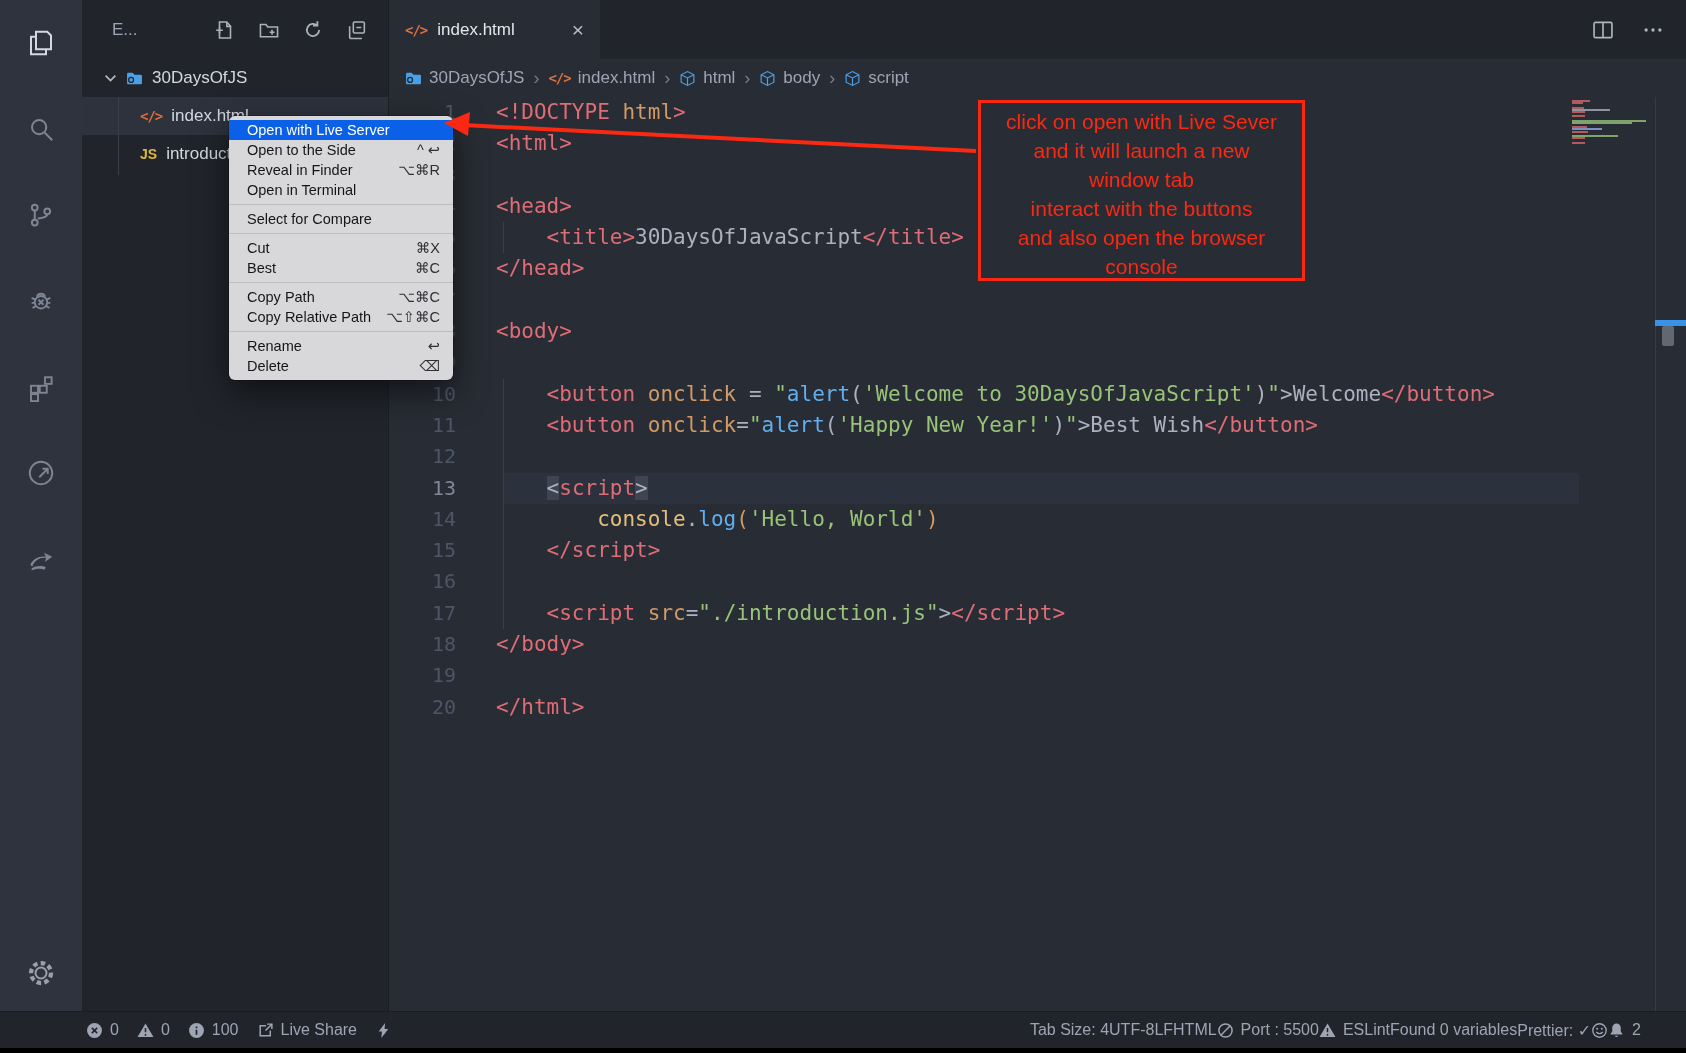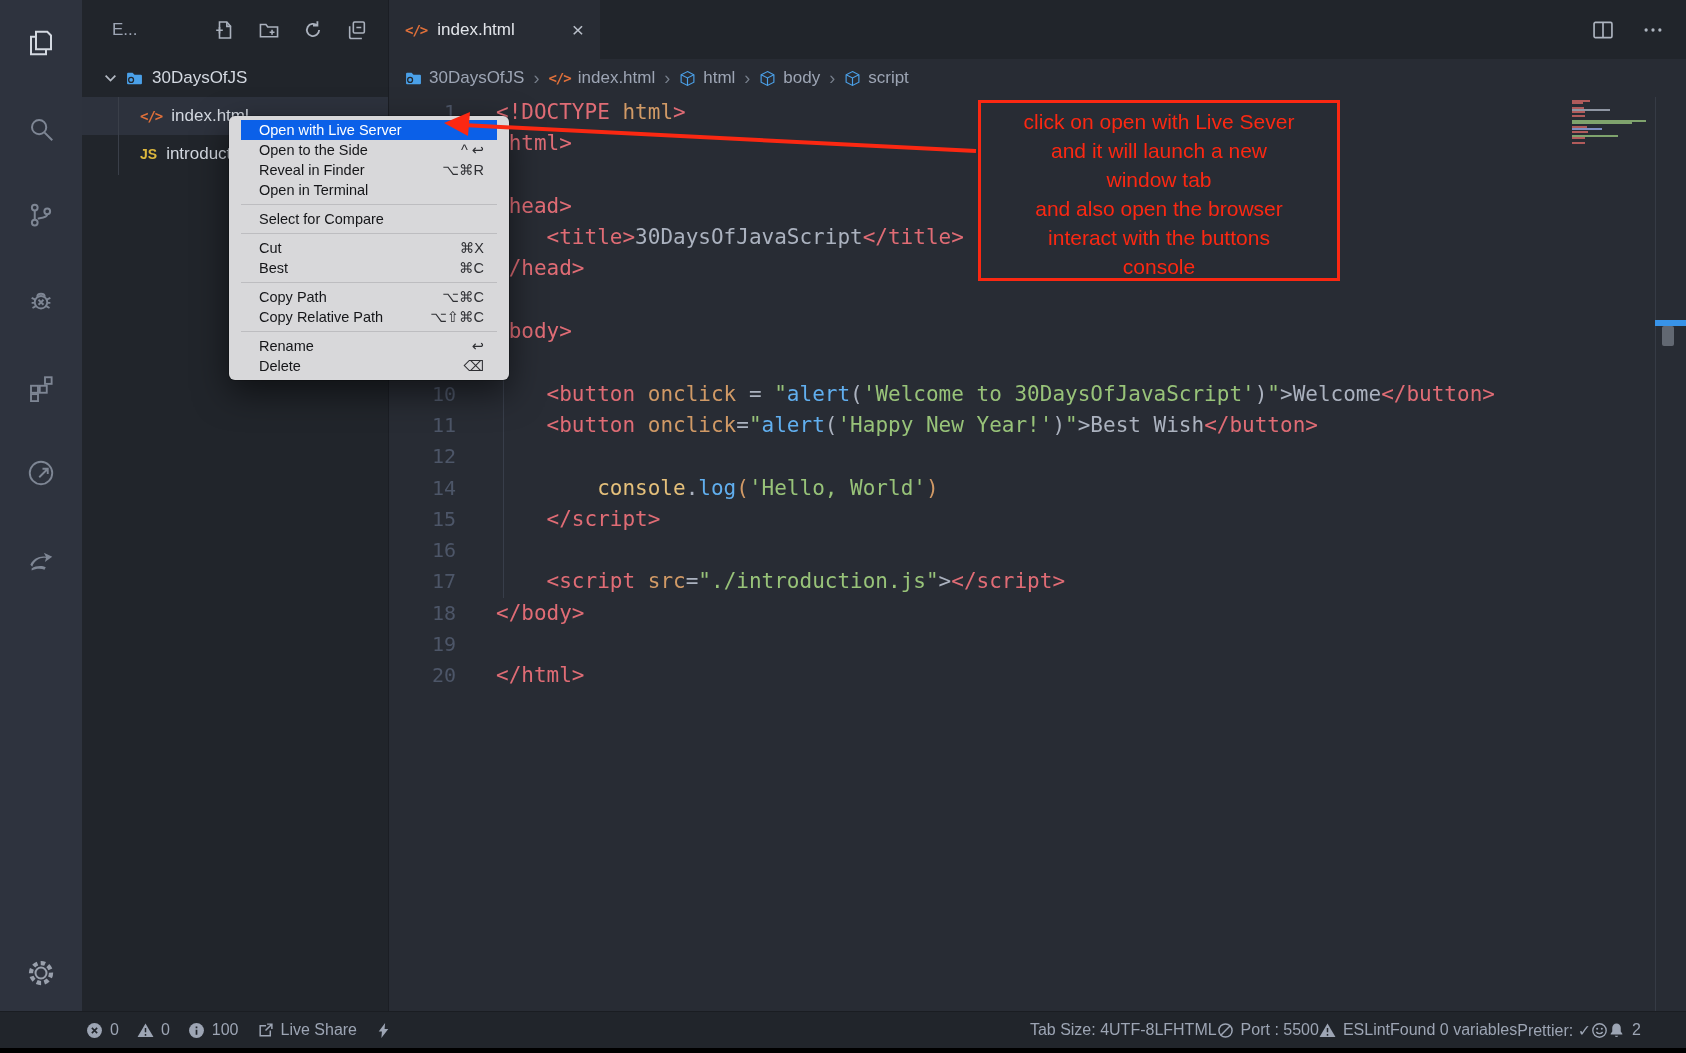--- a/index.html
+++ b/index.html
@@ -64,30 +64,30 @@
   
   .statusbar{position:absolute;left:0;right:0;bottom:5px;height:37px;background:#21252b;border-top:1px solid #1a1d22;
     display:flex;align-items:center;color:#9da5b4;font-size:16px;padding:0 45px 0 86px;box-sizing:border-box}
   .sb-group{display:flex;align-items:center}
   .sb-group.left{gap:18px}
   .sb-group.right{margin-left:auto;}
   .st-item{display:flex;align-items:center;gap:7px;white-space:nowrap}
   .st-ic{width:17px;height:17px}
   .bottom-strip{position:absolute;left:0;right:0;bottom:0;height:5px;background:#000}
   
-  .menu{position:absolute;left:229px;top:116px;width:256px;background:#d8d8da;border-radius:6px;
-    padding:4px 12px;box-shadow:0 12px 34px rgba(0,0,0,.55),0 0 0 1px rgba(0,0,0,.18);z-index:40;
+  .menu{position:absolute;left:229px;top:116px;width:224px;background:#d8d8da;border-radius:6px;
+    padding:4px 0;box-shadow:0 12px 34px rgba(0,0,0,.55),0 0 0 1px rgba(0,0,0,.18);z-index:40;
     font-size:14.5px;color:#151619}
   .m-item{height:20px;display:flex;align-items:center;padding:0 13px 0 18px}
   .m-label{flex:1}
   .m-key{color:#2e2f33}
   .m-item.hl{background:var(--mhl);color:#fff}
   .m-sep{height:1px;background:#bdbdc0;margin:4px 0}
   
-  .annotation{position:absolute;left:978px;top:100px;width:362px;height:181px;border:3px solid var(--red);
+  .annotation{position:absolute;left:978px;top:100px;width:327px;height:181px;border:3px solid var(--red);
     color:var(--red);box-sizing:border-box;text-align:center;font-size:21px;line-height:29px;padding-top:4px;z-index:30}
   .arrow-svg{position:absolute;left:0;top:0;z-index:50;pointer-events:none}
 </style>
 </head>
 <body style="--red: #fb2812; --mhl: #0b60e8;">
 
 <div class="activitybar">
   <span class="ab-icon active">
     <svg viewBox="0 0 24 24" fill="none" stroke="currentColor" stroke-width="1.6">
         <path d="M8 3h9l3 3v11H8z"></path>
@@ -314,20 +314,24 @@
         <span class="lc"><span class="t-p">    </span><span class="t-tag">&lt;button</span><span class="t-p"> </span><span class="t-attr">onclick</span><span class="t-p"> = </span><span class="t-str">"</span><span class="t-fn">alert</span><span class="t-p">(</span><span class="t-str">'Welcome to 30DaysOfJavaScript'</span><span class="t-p">)</span><span class="t-str">"</span><span class="t-p">&gt;Welcome</span><span class="t-tag">&lt;/button&gt;</span></span>
       </div>
       <div class="cl g">
         <span class="ln">11</span>
         <span class="lc"><span class="t-p">    </span><span class="t-tag">&lt;button</span><span class="t-p"> </span><span class="t-attr">onclick</span><span class="t-p">=</span><span class="t-str">"</span><span class="t-fn">alert</span><span class="t-p">(</span><span class="t-str">'Happy New Year!'</span><span class="t-p">)</span><span class="t-str">"</span><span class="t-p">&gt;Best Wish</span><span class="t-tag">&lt;/button&gt;</span></span>
       </div>
       <div class="cl g">
         <span class="ln">12</span>
         <span class="lc"></span>
       </div>
+      <div class="cl cur g">
+        <span class="ln">13</span>
+        <span class="lc"><span class="t-p">    </span><span class="t-hl">&lt;</span><span class="t-tag">script</span><span class="t-hl">&gt;</span></span>
+      </div>
       <div class="cl g">
         <span class="ln">14</span>
         <span class="lc"><span class="t-p">        </span><span class="t-obj">console</span><span class="t-p">.</span><span class="t-fn">log</span><span class="t-gold">(</span><span class="t-str">'Hello, World'</span><span class="t-gold">)</span></span>
       </div>
       <div class="cl g">
         <span class="ln">15</span>
         <span class="lc"><span class="t-p">    </span><span class="t-tag">&lt;/script&gt;</span></span>
       </div>
       <div class="cl g">
         <span class="ln">16</span>
@@ -556,21 +560,21 @@
     <div class="m-item">
       <span class="m-label">Delete</span>
       <span class="m-key">⌫</span>
     </div>
   </div>
 
 <div class="annotation" id="annotation">
     <div>click on open with Live Sever</div>
     <div>and it will launch a new</div>
     <div>window tab</div>
+    <div>interact with the buttons</div>
     <div>and also open the browser</div>
-    <div>interact with the buttons</div>
     <div>console</div>
   </div>
 
 <svg class="arrow-svg" width="1686" height="1053">
   <line x1="976" y1="151" x2="463" y2="125" stroke="var(--red)" stroke-width="4"></line>
   <polygon points="444,123 470,112 468,136" fill="var(--red)"></polygon>
 </svg>
 
 </body></html>

